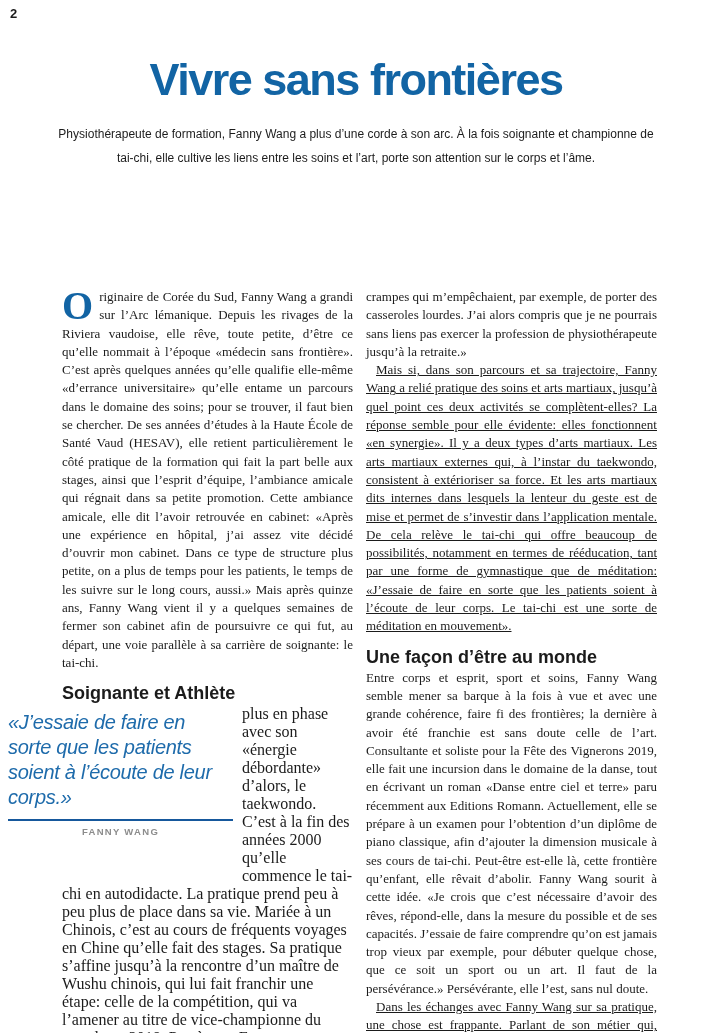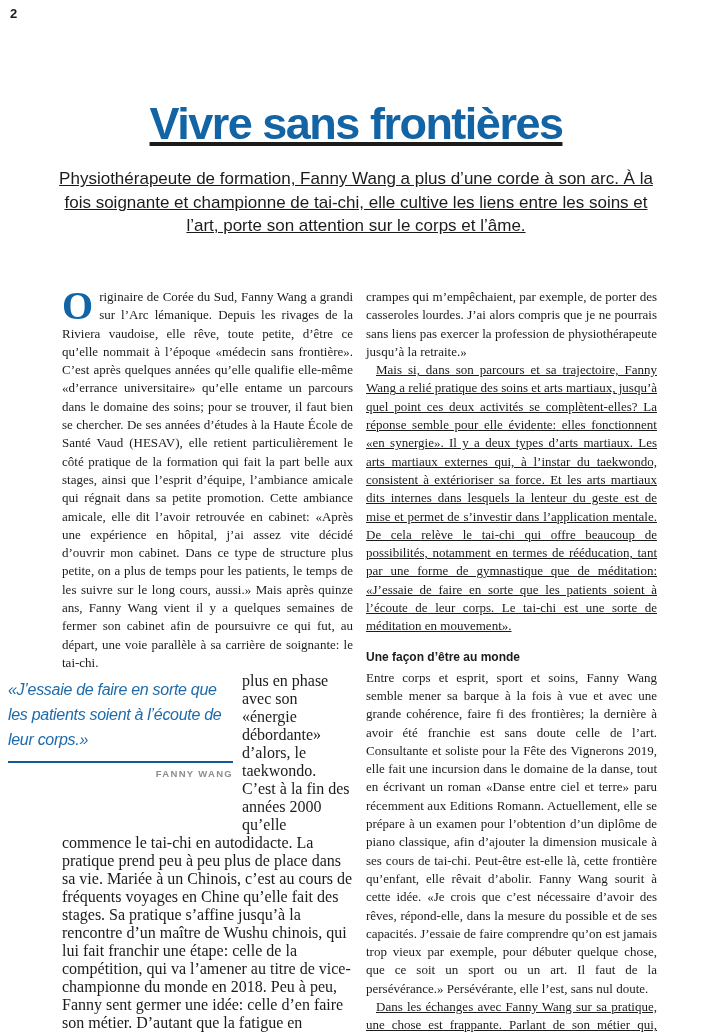--- a/index.html
+++ b/index.html
@@ -13,37 +13,36 @@
   }
   .page-number {
     position: absolute;
     top: 6px; left: 10px;
     font-family: "Liberation Sans", sans-serif;
     font-weight: bold;
     font-size: 13px;
     color: #1b1b1b;
   }
   .article-header {
-    padding-top: 100px;
+    padding-top: 56px;
     text-align: center;
-    text-decoration: underline;
   }
   .article-title {
     font-family: "Liberation Sans", sans-serif;
     font-weight: bold;
     font-size: 45px;
     letter-spacing: -1.5px;
     color: #1264a4;
     line-height: 1.05;
   }
   .article-lede {
     width: 612px;
     margin: 20px auto 0;
     font-family: "Liberation Sans", sans-serif;
-    font-size: 17px;
+    font-size: 12px;
     line-height: 23.5px;
     color: #1c1c1c;
     text-align: center;
   }
   .body-columns {
     position: absolute;
     top: 288px;
     left: 62px;
     width: 595px;
     display: flex;
@@ -63,66 +62,67 @@
     font-family: "Liberation Serif", serif;
     font-weight: bold;
     font-size: 40px;
     line-height: 31px;
     padding: 2px 6px 0 0;
     color: #1264a4;
   }
   .subhead {
     font-family: "Liberation Sans", sans-serif;
     font-weight: bold;
-    font-size: 12px;
+    font-size: 18px;
     line-height: 17px;
     margin: 13px 0 3px;
     color: #1b1b1b;
   }
   .pullquote {
     float: left;
     width: 225px;
     margin: 5px 9px 46px -54px;
   }
   .pq-text {
     font-family: "Liberation Sans", sans-serif;
     font-style: italic;
-    font-size: 16px;
+    font-size: 20px;
     letter-spacing: -0.3px;
     line-height: 25px;
     color: #1e6bab;
     text-align: left;
   }
   .pq-rule {
     border-top: 2px solid #16589c;
     margin: 9px 0 5px;
   }
   .pq-author {
     font-family: "Liberation Sans", sans-serif;
     font-weight: bold;
     font-size: 9.5px;
     letter-spacing: 1.3px;
     color: #8c8c8c;
-    text-align: right;
+    text-align: center;
   }
 </style>
 </head>
 <body>
 
 <div class="page-number">2</div>
 
 <header class="article-header">
   <h1 class="article-title">Vivre sans frontières</h1>
   <p class="article-lede">Physiothérapeute de formation, Fanny Wang a plus d’une corde à son arc. À la fois soignante et championne de tai-chi, elle cultive les liens entre les soins et l’art, porte son attention sur le corps et l’âme.</p>
 </header>
 
 <div class="body-columns">
 
   <div class="col">
     <p class="body-p"><span class="dropcap">O</span><span>riginaire de Corée du Sud, Fanny Wang a grandi sur l’Arc lémanique. Depuis les rivages de la Riviera vaudoise, elle rêve, toute petite, d’être ce qu’elle nommait à l’époque «médecin sans frontière». C’est après quelques années qu’elle qualifie elle-même «d’errance universitaire» qu’elle entame un parcours dans le domaine des soins; pour se trouver, il faut bien se chercher. De ses années d’études à la Haute École de Santé Vaud (HESAV), elle retient particulièrement le côté pratique de la formation qui fait la part belle aux stages, ainsi que l’esprit d’équipe, l’ambiance amicale qui régnait dans sa petite promotion. Cette ambiance amicale, elle dit l’avoir retrouvée en cabinet: «Après une expérience en hôpital, j’ai assez vite décidé d’ouvrir mon cabinet. Dans ce type de structure plus petite, on a plus de temps pour les patients, le temps de les suivre sur le long cours, aussi.» Mais après quinze ans, Fanny Wang vient il y a quelques semaines de fermer son cabinet afin de poursuivre ce qui fut, au départ, une voie parallèle à sa carrière de soignante: le tai-chi.</span></p>
+    <h3 class="subhead">Soignante et Athlète</h3>
     <aside class="pullquote">
         <div class="pq-text">«J’essaie de faire en sorte que les patients soient à l’écoute de leur corps.»</div>
         <div class="pq-rule"></div>
         <div class="pq-author">FANNY WANG</div>
       </aside>
       <span>plus en phase avec son «énergie débordante» d’alors, le taekwondo. C’est à la fin des années 2000 qu’elle commence le tai-chi en autodidacte. La pratique prend peu à peu plus de place dans sa vie. Mariée à un Chinois, c’est au cours de fréquents voyages en Chine qu’elle fait des stages. Sa pratique s’affine jusqu’à la rencontre d’un maître de Wushu chinois, qui lui fait franchir une étape: celle de la compétition, qui va l’amener au titre de vice-championne du monde en 2018. Peu à peu, Fanny sent germer une idée: celle d’en faire son métier. D’autant que la fatigue en physiothérapie commence à poindre, elle le réalise: «Après la naissance de mon premier fils, en 2010, explique-t-elle, j’ai commencé à ressentir des inflammations des pouces en fin de semaine. Des</span>
     <p></p>
   </div>
 
   <div class="col">

